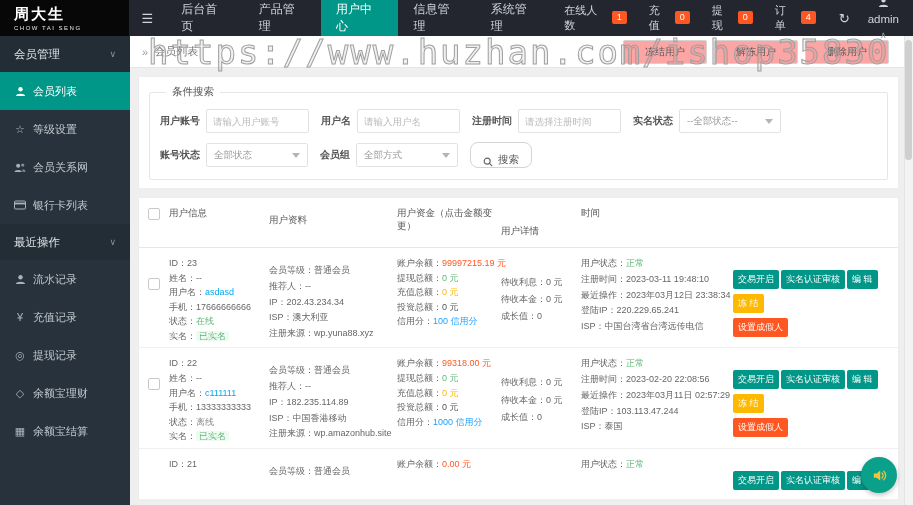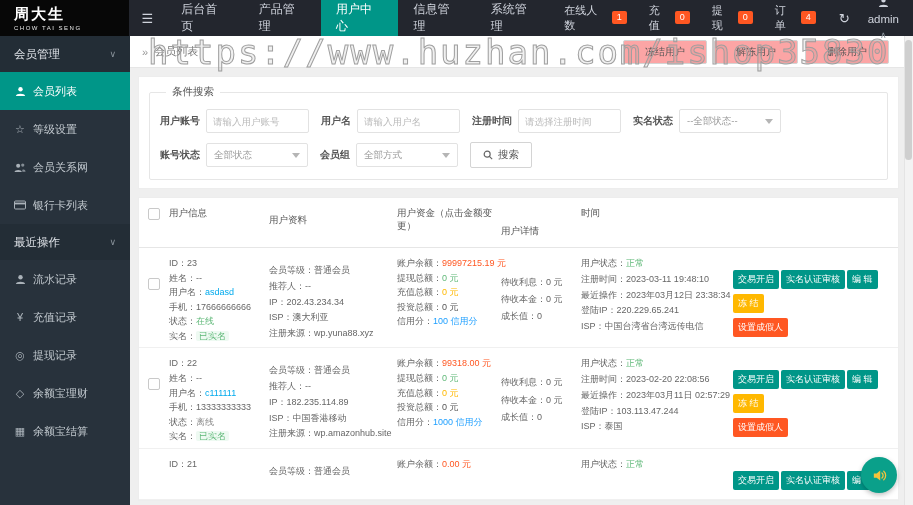--- a/index.html
+++ b/index.html
@@ -56,22 +56,22 @@
   .f-item { display:flex; align-items:center; margin:0 12px 9px 0; }
   .f-label { font-size:10px; color:#555; font-weight:bold; margin-right:6px; white-space:nowrap; }
   .f-input { width:103px; height:24px; border:1px solid #e2e2e2; border-radius:2px;
              padding:0 6px; font-size:9.5px; color:#666; outline:none; font-family:inherit; }
   .f-input::placeholder { color:#bbb; }
   .f-select { width:102px; height:24px; border:1px solid #e2e2e2; border-radius:2px;
               display:flex; align-items:center; justify-content:space-between;
               padding:0 7px; font-size:9.5px; color:#999; cursor:pointer; background:#fff; }
   .sel-caret { width:0; height:0; border-left:4px solid transparent; border-right:4px solid transparent;
                border-top:5px solid #b5b5b5; }
-  .search-btn { height:26px; border:1px solid #d4d4d4; background:#fff; border-radius:2px;
-                display:inline-flex; align-items:center; gap:5px; font-size:10.5px; color:#555;
+  .search-btn { height:26px; border:1px solid #d4d4d4; background:#fff; border-radius:8px;
+                display:inline-flex; align-items:flex-end; gap:5px; font-size:10.5px; color:#555;
                 padding:0 12px; cursor:pointer; margin-bottom:9px; }
 
   
   .table-card { background:#fff; border:1px solid #ededed; margin-top:8px; font-size:9px; color:#666; }
   .t-head { display:flex; border-bottom:1px solid #e6e6e6; padding:9px 0; color:#555;
             background:#fff; font-size:9.5px; }
   .t-row { display:flex; padding:8px 0 4px; border-bottom:1px solid #f0f0f0; align-items:flex-start; }
   .c-cb   { width:30px; display:flex; justify-content:center; padding-top:22px; }
   .t-head .c-cb { padding-top:1px; }
   .c-user { width:100px; }

